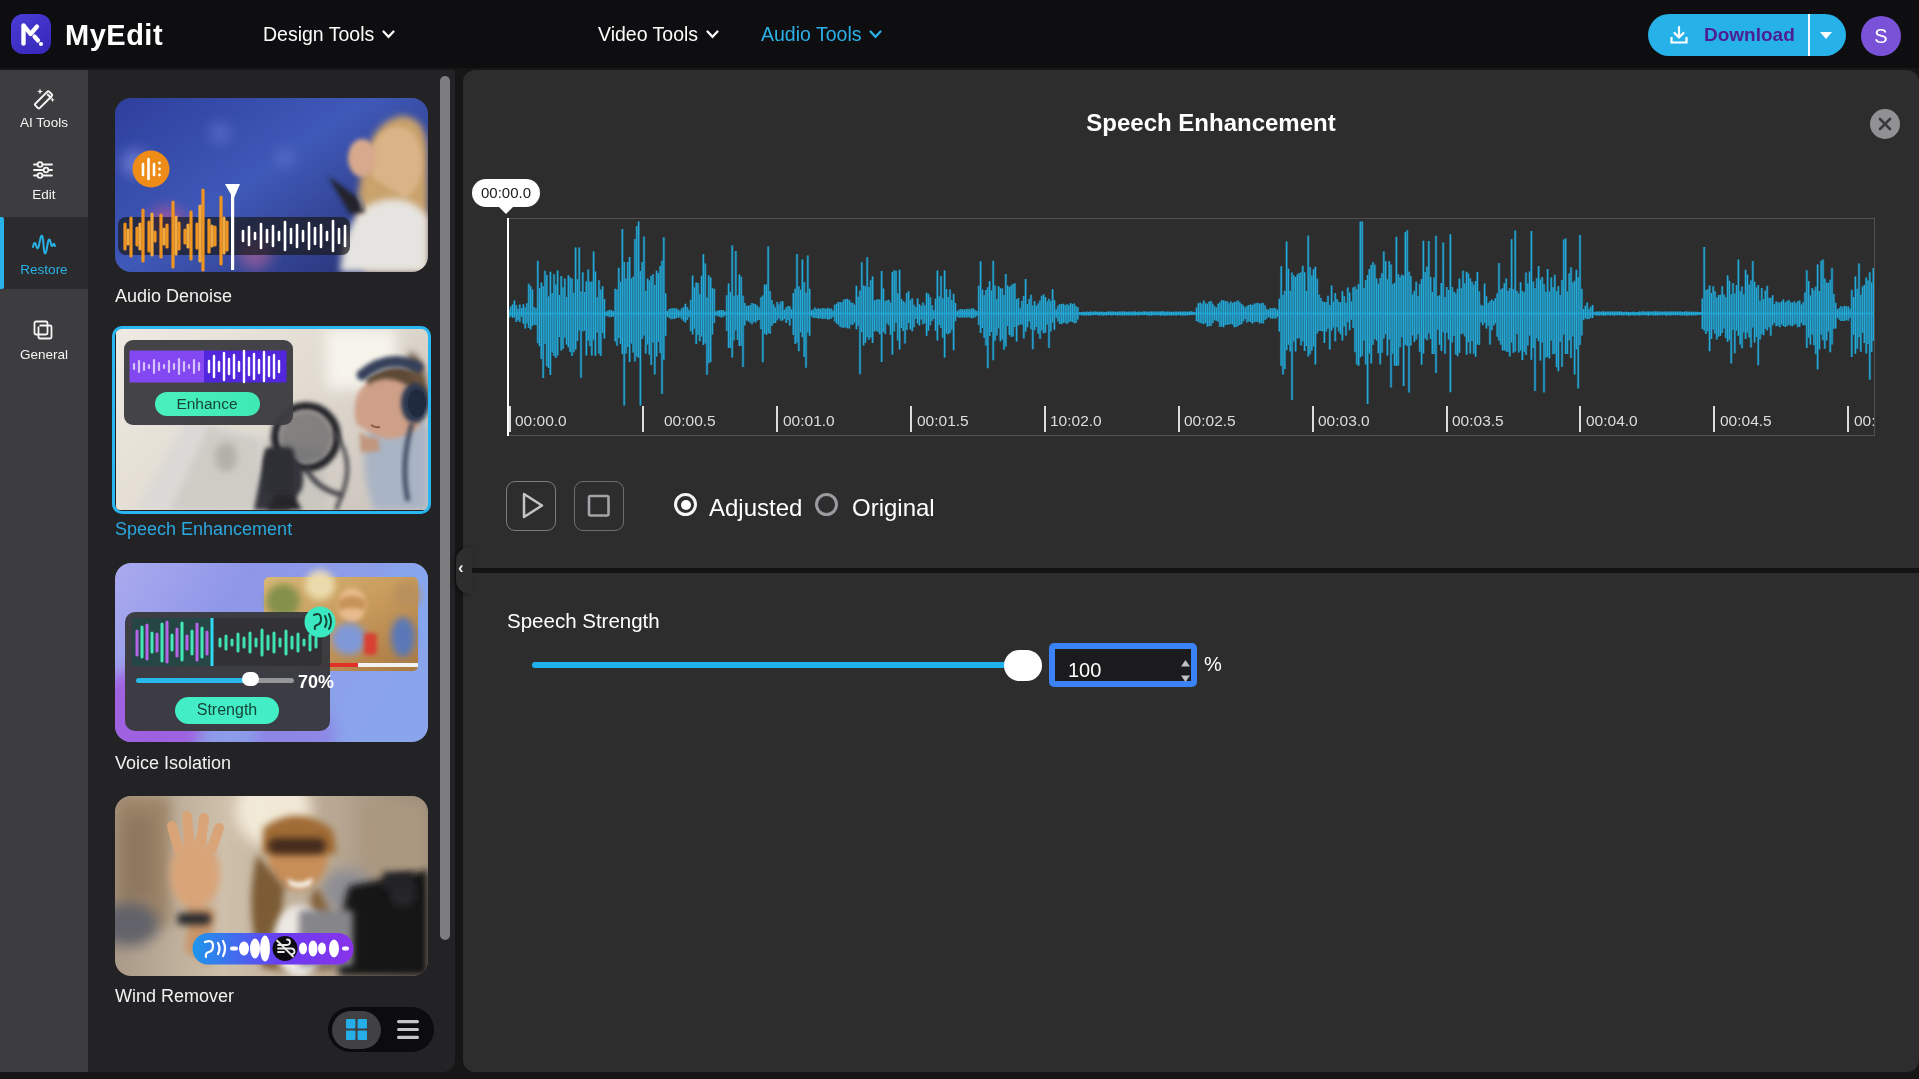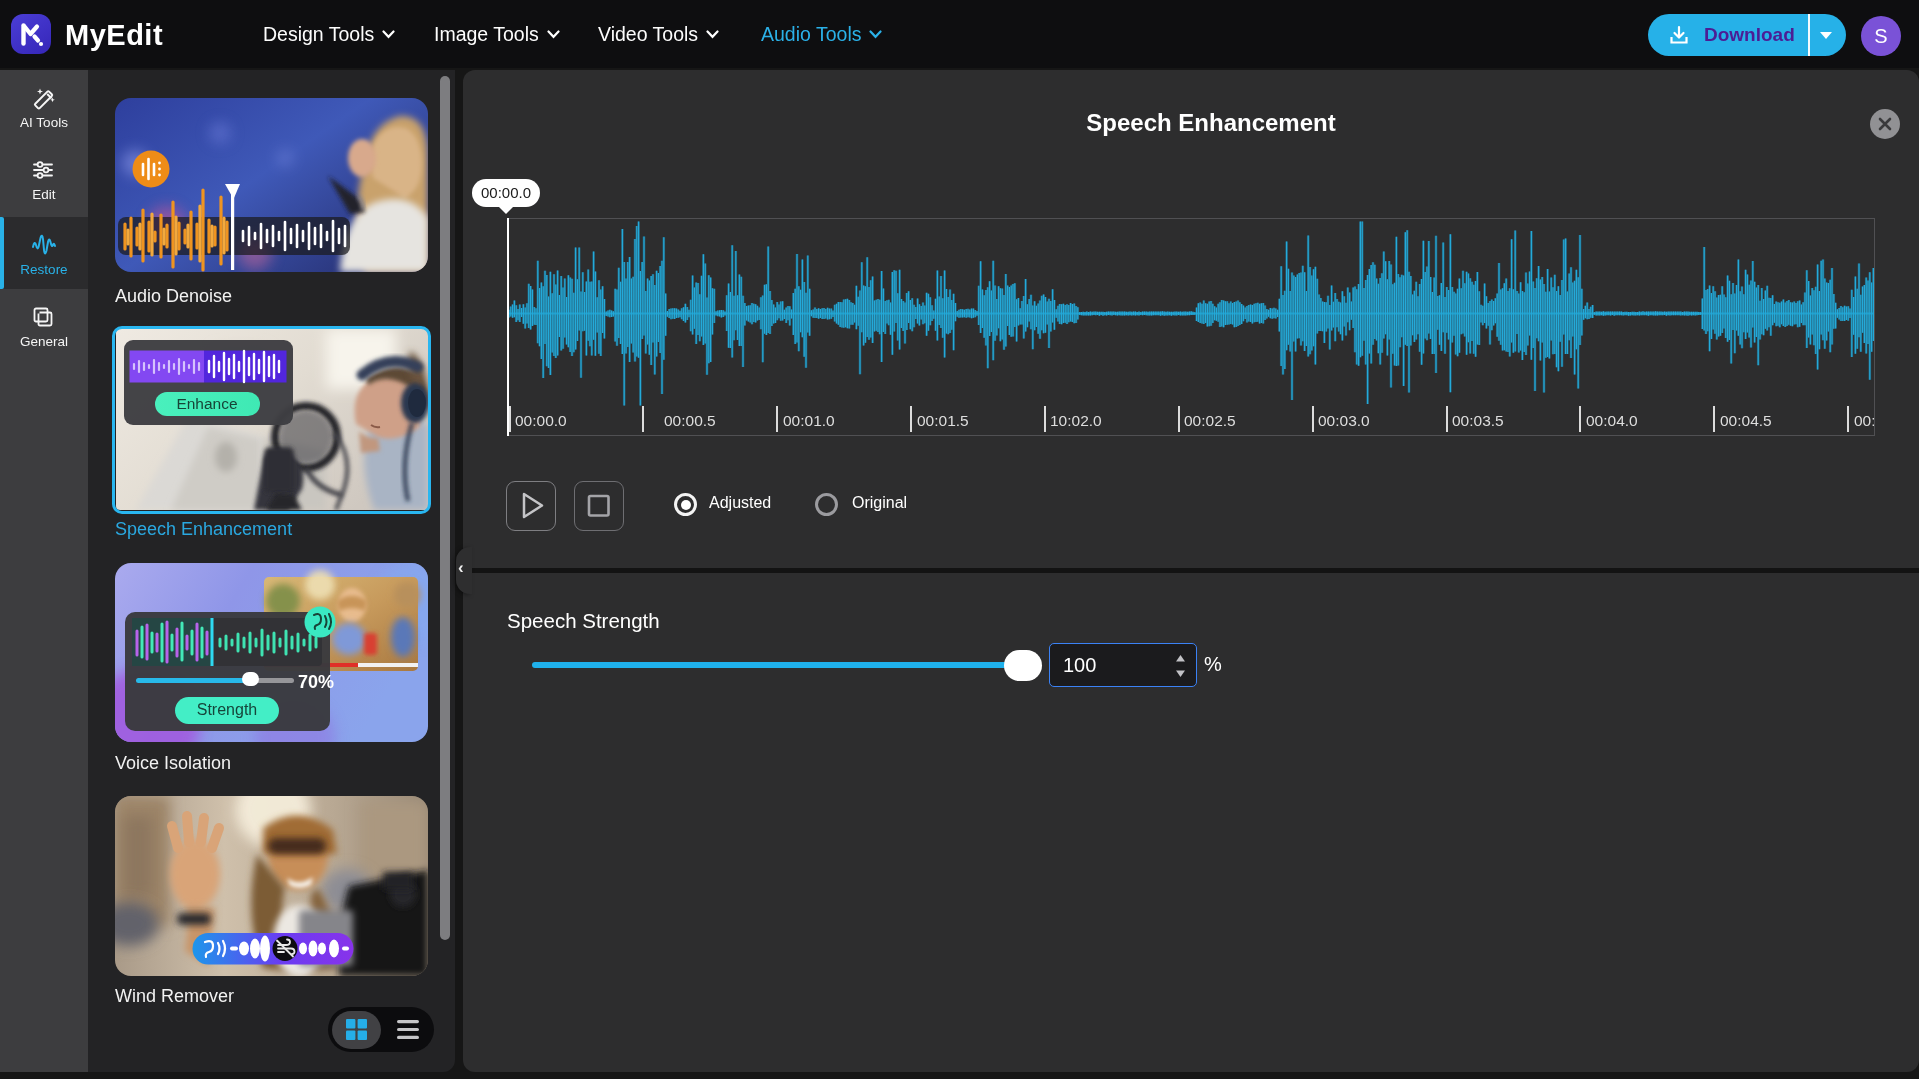--- a/index.html
+++ b/index.html
@@ -47,49 +47,46 @@
   #tooltip:after { content:""; position:absolute; left:26px; top:27px; border:8px solid transparent; border-top-color:#fff; border-bottom-width:0; }
   #wavebox { position:absolute; left:44px; top:148px; width:1368px; height:218px; border:1px solid #505053; overflow:hidden; }
   #playhead { position:absolute; left:43.5px; top:148px; width:2px; height:218px; background:#fff; z-index:3; }
   .tick { position:absolute; top:187px; width:2px; height:26px; background:#dcdcdc; }
   .tlab { position:absolute; top:193px; font-size:15.5px; color:#dedede; }
   .ctlbtn { position:absolute; top:411px; width:50px; height:50px; border-radius:9px; border:1.5px solid #7e7e82; }
   .radio { position:absolute; top:423px; width:23px; height:23px; border-radius:50%; }
   .r1 { border:3px solid #f4f4f4; }
   .r1:after { content:""; position:absolute; left:3.5px; top:3.5px; width:10px; height:10px; border-radius:50%; background:#fff; }
   .r2 { border:3px solid #9b9b9f; }
-  .rlbl { position:absolute; top:424px; font-size:16px; color:#fff; }
+  .rlbl { position:absolute; top:424px; font-size:24px; color:#fff; }
   #divider { position:absolute; left:0; top:498px; width:1456px; height:5px; background:#131313; }
   #chevtab { position:absolute; left:-7px; top:477px; width:16px; height:47px; border-radius:14px 0 0 14px; background:#2e2e2f; box-shadow:-2px 1px 4px rgba(0,0,0,.35); }
   #chevtab span { position:absolute; left:2px; top:11px; color:#f0f0f0; font-size:17px; font-weight:700; }
   #sslabel { position:absolute; left:44px; top:539px; font-size:20.5px; font-weight:500; color:#fff; }
   #sstrack { position:absolute; left:69px; top:592px; width:509px; height:6px; border-radius:3px; background:#1fb1ec; }
   #ssthumb { position:absolute; left:541px; top:580px; width:38px; height:31px; border-radius:15.5px; background:#fff; }
-  #ssinput { position:absolute; left:586px; top:573px; width:148px; height:44px; border-radius:5px; background:#1b1b1d; border:1px solid #3b82f6;text-decoration:underline; }
+  #ssinput { position:absolute; left:586px; top:573px; width:148px; height:44px; border-radius:5px; background:#1b1b1d; border:6px solid #3b82f6;text-decoration:underline; }
   #ssinput .val { position:absolute; left:13px; top:10px; font-size:20px; color:#fff; }
   #pct { position:absolute; left:741px; top:583px; font-size:20px; color:#fff; }
 </style>
 </head>
 <body>
 <div id="header">
   <div id="logo">
     <svg width="40" height="40" viewBox="0 0 40 40">
       <path d="M12.5 29.5 V11.5" stroke="#fff" stroke-width="4.4" stroke-linecap="round"></path>
       <path d="M13.5 12.5 L19.5 20 L26 12.5" fill="none" stroke="#fff" stroke-width="4.2" stroke-linecap="round" stroke-linejoin="round"></path>
       <path d="M23.5 22.5 L27 26.5" stroke="#fff" stroke-width="4.2" stroke-linecap="round"></path>
       <circle cx="30" cy="30" r="2.1" fill="#fff"></circle>
     </svg>
   </div>
   <div id="brand">MyEdit</div>
   <div class="navitem" style="left:263px;">Design Tools<svg width="13" height="9" viewBox="0 0 13 9">
         <path d="M1.5 1.5 L6.5 6.8 L11.5 1.5" fill="none" stroke="#fff" stroke-width="2.2" stroke-linecap="round"></path>
       </svg></div>
-  <div class="navitem" style="left:434px;">Image Tools<svg width="13" height="9" viewBox="0 0 13 9">
-        <path d="M1.5 1.5 L6.5 6.8 L11.5 1.5" fill="none" stroke="#fff" stroke-width="2.2" stroke-linecap="round"></path>
-      </svg></div>
   <div class="navitem" style="left:598px;">Video Tools<svg width="13" height="9" viewBox="0 0 13 9">
         <path d="M1.5 1.5 L6.5 6.8 L11.5 1.5" fill="none" stroke="#fff" stroke-width="2.2" stroke-linecap="round"></path>
       </svg></div>
   <div class="navitem active" style="left:761px;">Audio Tools<svg width="13" height="9" viewBox="0 0 13 9">
         <path d="M1.5 1.5 L6.5 6.8 L11.5 1.5" fill="none" stroke="#2bb1e8" stroke-width="2.2" stroke-linecap="round"></path>
       </svg></div>
   <div id="dlbtn">
     <svg style="position:absolute;left:20px;top:10px;" width="22" height="22" viewBox="0 0 22 22">
       <path d="M11 3 V13 M6.5 9 L11 13.5 L15.5 9" fill="none" stroke="#fff" stroke-width="2.2" stroke-linecap="round" stroke-linejoin="round"></path>
       <path d="M3.5 14 V18.5 H18.5 V14" fill="none" stroke="#fff" stroke-width="2.2" stroke-linecap="square"></path>
@@ -128,21 +125,21 @@
   </div>
   <div class="sbitem sel" style="top:147px; height:72px;">
     <div class="selbar" style="top:0; height:72px;"></div>
     <svg width="26" height="24" viewBox="0 0 26 24">
         <g fill="none" stroke="#29b2e8" stroke-width="2" stroke-linecap="round">
       <path d="M2 14 C3 9 4 9 5 12 C6 16 7 17 8 12 L9.5 5 C10.5 1.5 11.5 2 12 6 L13 17 C13.5 21.5 14.5 21.5 15.5 17.5 L17 9 C17.7 5.5 18.7 5.5 19.5 9 C20.3 13 21.3 14 22 12 C22.7 10 23.3 10.5 24 13"></path>
         </g>
     </svg>
     <div class="lbl">Restore</div>
   </div>
-  <div class="sbitem" style="top:219px;">
+  <div class="sbitem" style="top:232px;">
     <svg width="24" height="24" viewBox="0 0 24 24">
         <g fill="none" stroke="#f5f5f5" stroke-width="1.8">
       <rect x="3.5" y="3.5" width="13" height="13" rx="1.5"></rect>
       <path d="M8.5 7.5 H19 Q20.5 7.5 20.5 9 V19 Q20.5 20.5 19 20.5 H9 Q7.5 20.5 7.5 19 V8.5" fill="none"></path>
         </g>
     </svg>
     <div class="lbl">General</div>
   </div>
 </div>
 <div id="thumbs">

